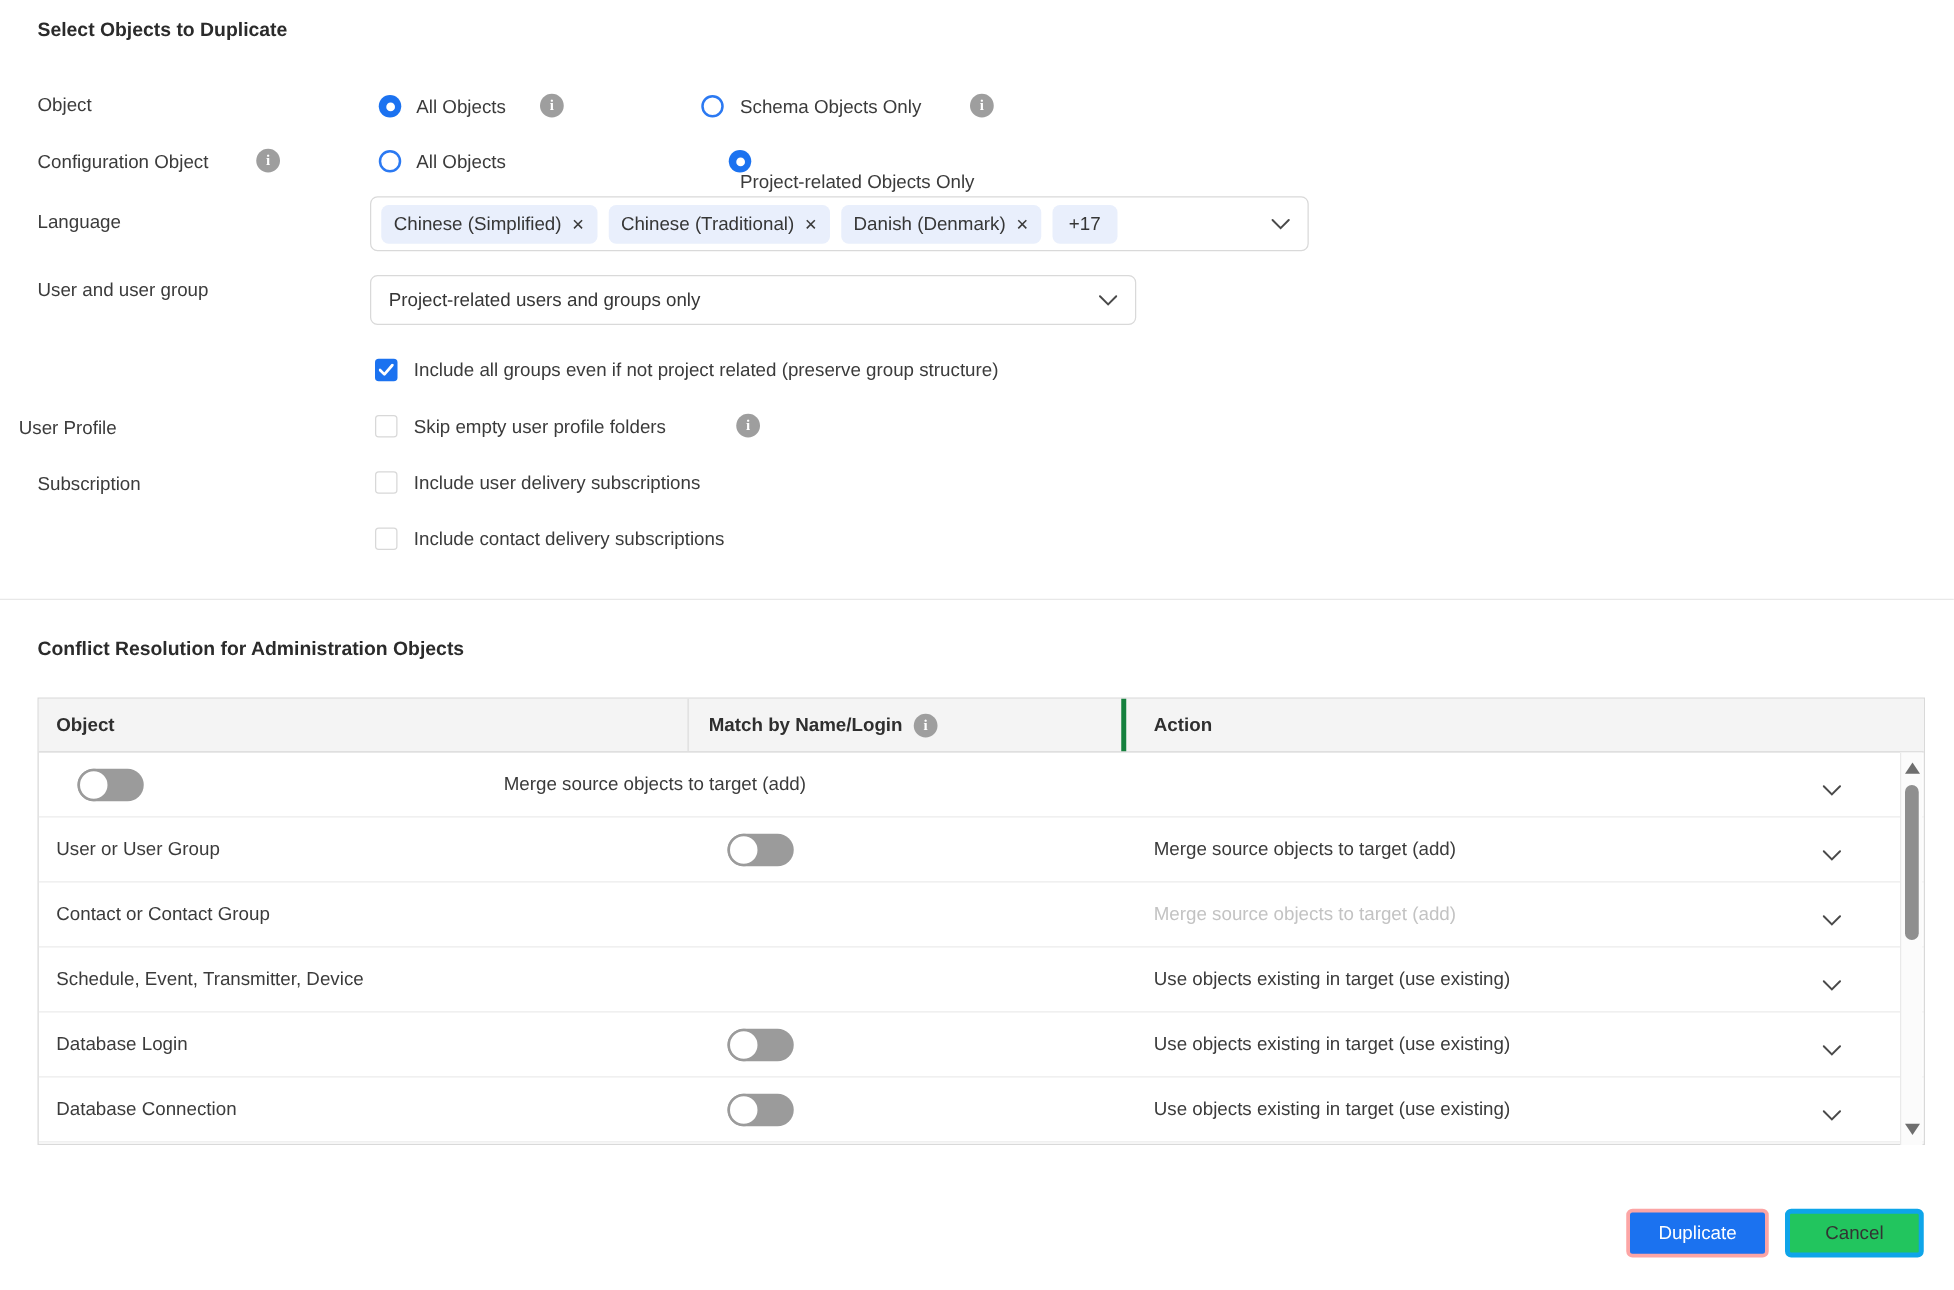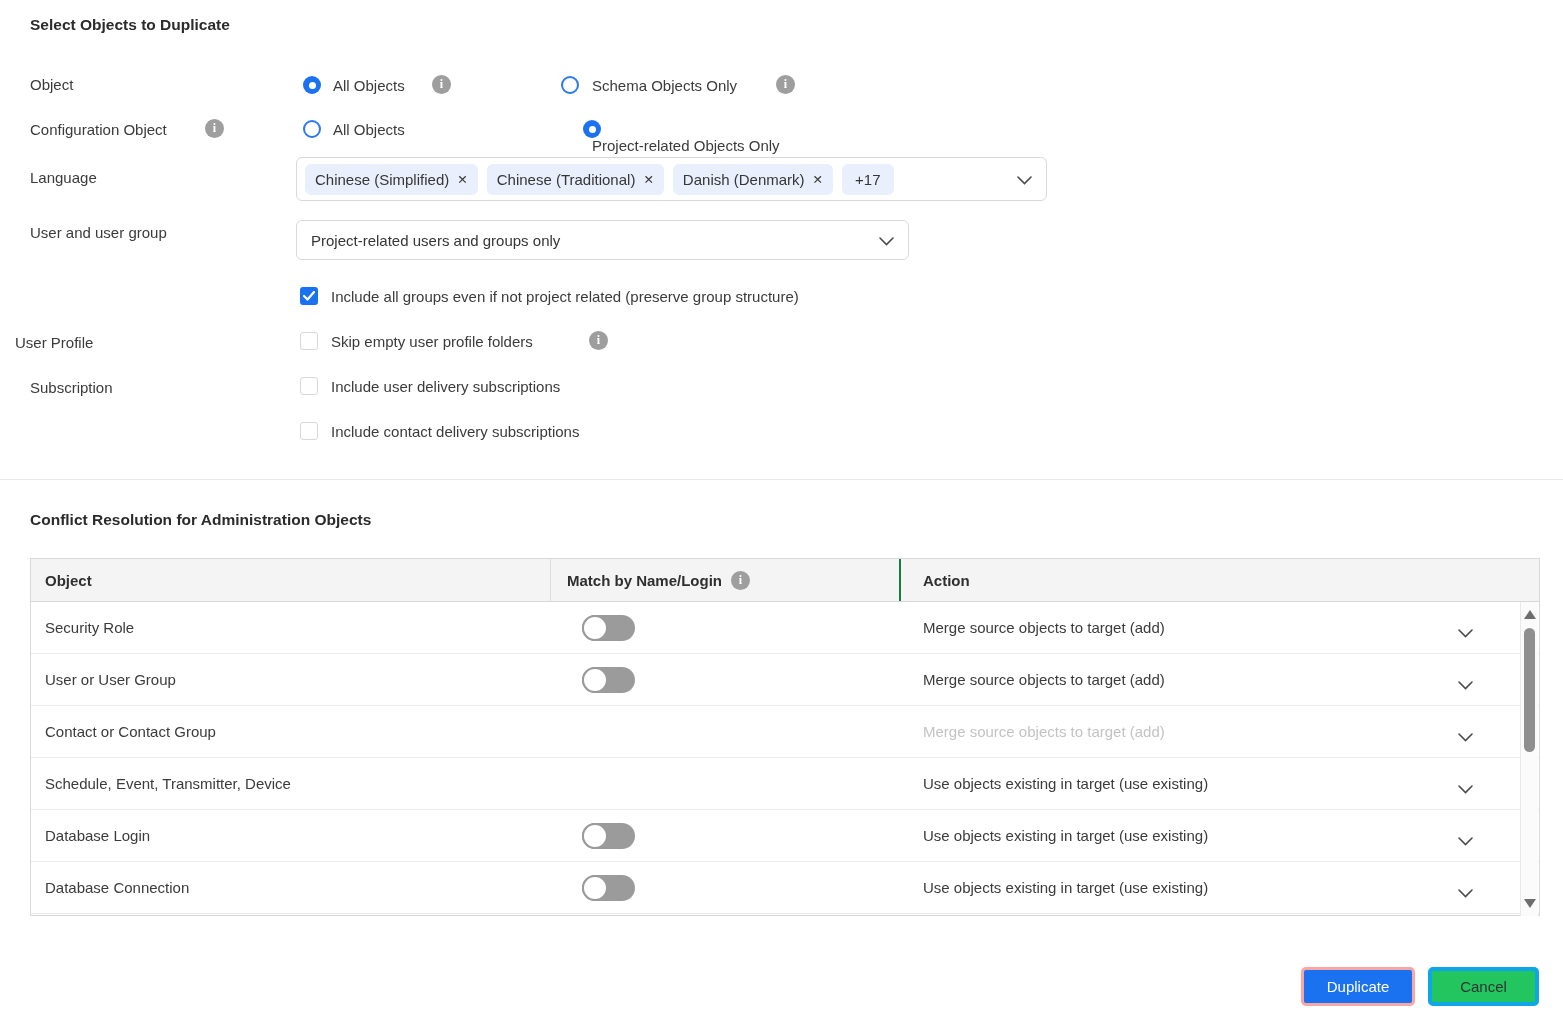--- a/index.html
+++ b/index.html
@@ -33,21 +33,21 @@
        align-items:center;margin-right:9px;white-space:nowrap;color:#363636;}
   .tag .x{margin-left:8px;font-size:12.5px;color:#3b3b3b;cursor:pointer;}
   .chev{display:inline-block;}
 
   
   .tbl{box-sizing:border-box;border:1px solid #d9d9d9;background:#fff;}
   .thead{height:42px;background:#f4f4f4;border-bottom:1px solid #d8d8d8;display:flex;
          font-weight:bold;color:#2f2f2f;}
   .th{display:flex;align-items:center;box-sizing:border-box;}
   .th.c1{width:520px;border-right:1px solid #dcdcdc;padding-left:14px;}
-  .th.c2{width:350px;border-right:2px solid #15803d;padding-left:16px;}
+  .th.c2{width:350px;border-right:4px solid #15803d;padding-left:16px;}
   .th.c3{flex:1;padding-left:22px;}
   .trow{height:51px;border-bottom:1px solid #ebebeb;display:flex;align-items:center;}
   .td{box-sizing:border-box;display:flex;align-items:center;}
   .td.c1{width:520px;padding-left:14px;}
   .td.c2{width:350px;padding-left:31px;}
   .td.c3{flex:1;padding-left:22px;position:relative;}
   .td.c3 .chev{position:absolute;right:66px;top:50%;margin-top:-4px;}
   .action-disabled{color:#c3c3c3;}
 
   
@@ -172,21 +172,20 @@
       <div class="th c2">
         <span>Match by Name/Login</span>
         <span class="info" style="margin-left:9px;">i</span>
       </div>
       <div class="th c3">
         <span>Action</span>
       </div>
     </div>
 
     <div class="trow">
-      <div class="td c1">Security Role</div>
       <div class="td c2">
         <span class="toggle">
           <span class="knob"></span>
           </span>
       </div>
       <div class="td c3">
         <span>Merge source objects to target (add)</span>
         <span class="chev">
           <svg width="15" height="9" viewBox="0 0 15 9">
               <polyline points="1,1 7.5,7.5 14,1" fill="none" stroke="#4a4a4a" stroke-width="1.6" stroke-linecap="round"></polyline>

